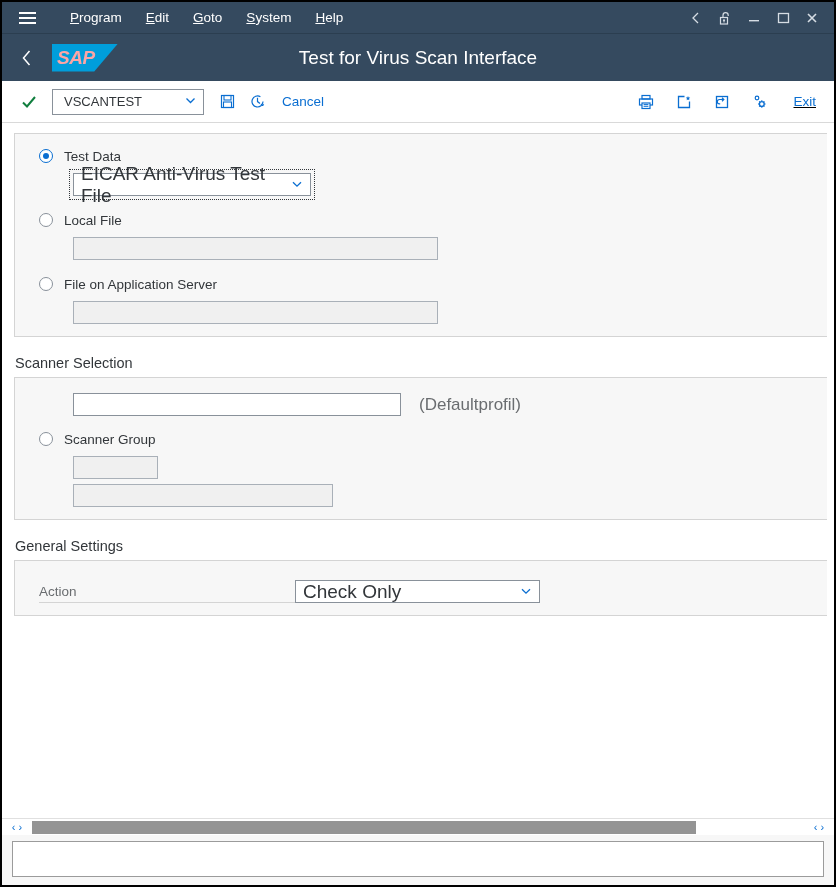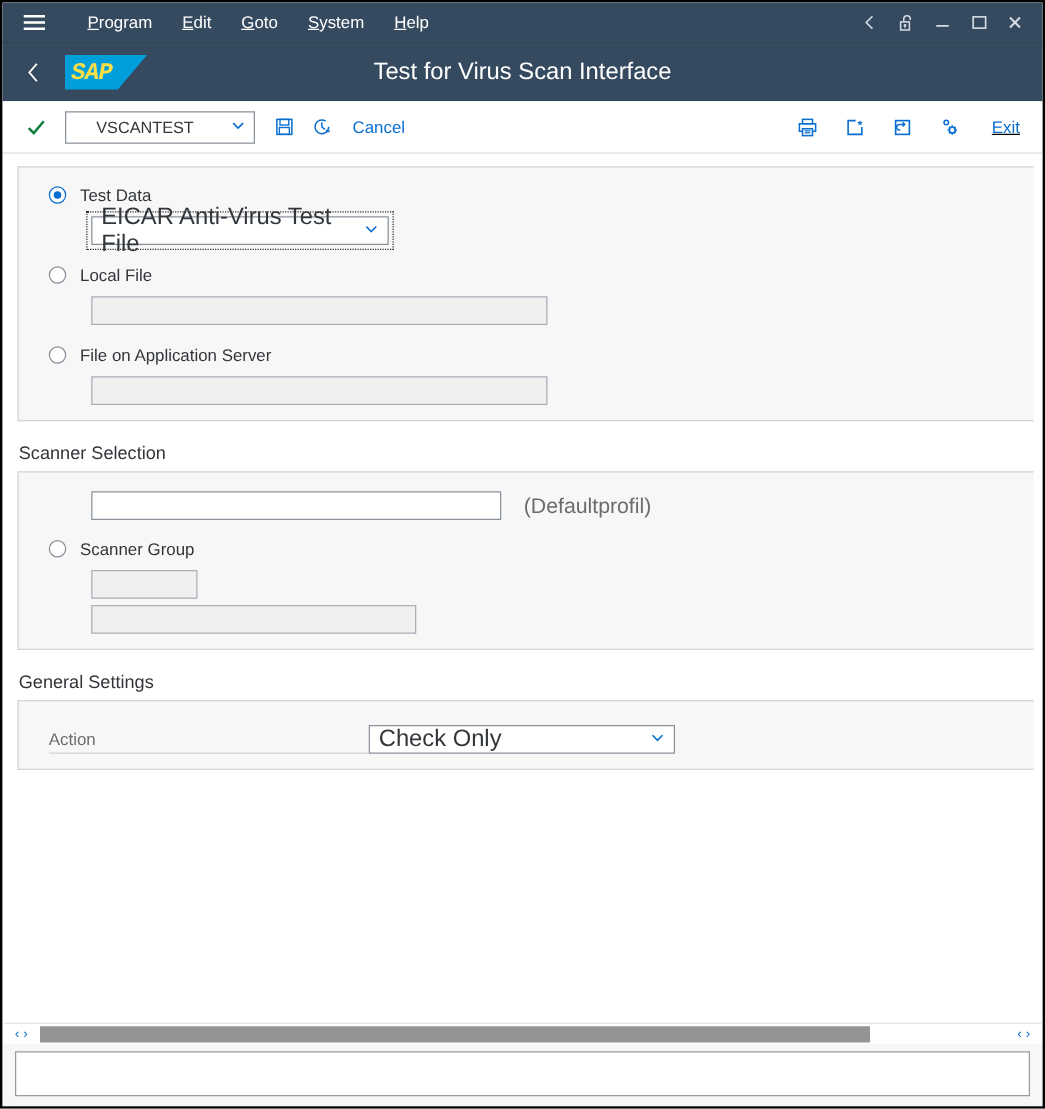--- a/index.html
+++ b/index.html
@@ -86,28 +86,28 @@
     display: flex; align-items: center;
   }
   .sap-logo .shape {
     position: absolute; left: 0; top: 0;
     width: 66px; height: 28px;
     background: #009edb;
     clip-path: polygon(0 0, 100% 0, 64% 100%, 0 100%);
   }
   .sap-logo .txt {
     position: relative;
-    color: #fde047;
+    color: #fca5a5;
     font-weight: bold;
     font-size: 19px;
     letter-spacing: -0.5px;
     font-style: italic;
     padding-left: 5px;
     line-height: 28px;
-    font-family: Liberation Mono, monospace;
+    font-family: Liberation Sans, sans-serif;
   }
   .shell-title {
     position: absolute;
     left: 0; right: 0;
     text-align: center;
     color: #ffffff;
     font-size: 19px;
     pointer-events: none;
   }
 
@@ -121,21 +121,21 @@
     flex: 0 0 auto;
     padding: 0 12px 0 18px;
     position: relative;
   }
   .tool-check { color: #107e3e; font-size: 19px; line-height: 1; margin-right: 14px; cursor: pointer; display:flex; align-items:center;}
   .cmd-field {
     width: 152px; height: 26px;
     border: 1px solid #89919a;
     background: #ffffff;
     display: flex; align-items: center;
-    padding: 0 6px 0 24px;
+    padding: 0 6px 0 11px;
     font-size: 13px;
     color: #32363a;
     position: relative;
   }
   .cmd-field .val { flex: 1; }
   .chev { color: #0a6ed1; }
   .tool-icon {
     width: 30px; height: 30px;
     display: flex; align-items: center; justify-content: center;
     color: #0a6ed1;

